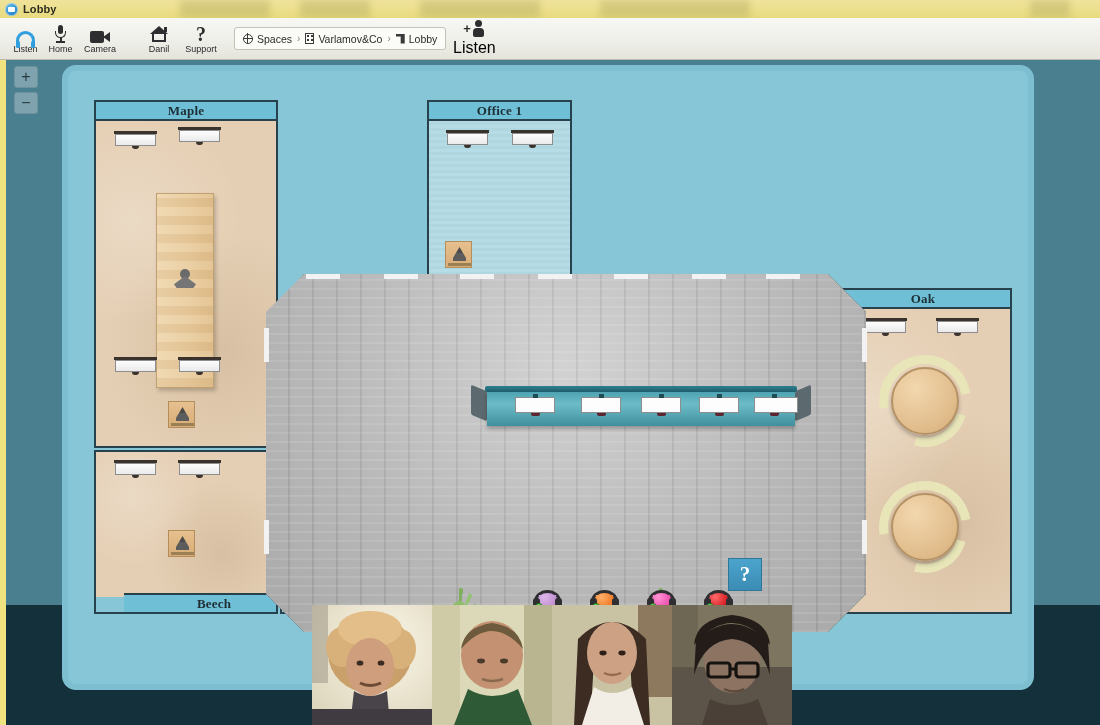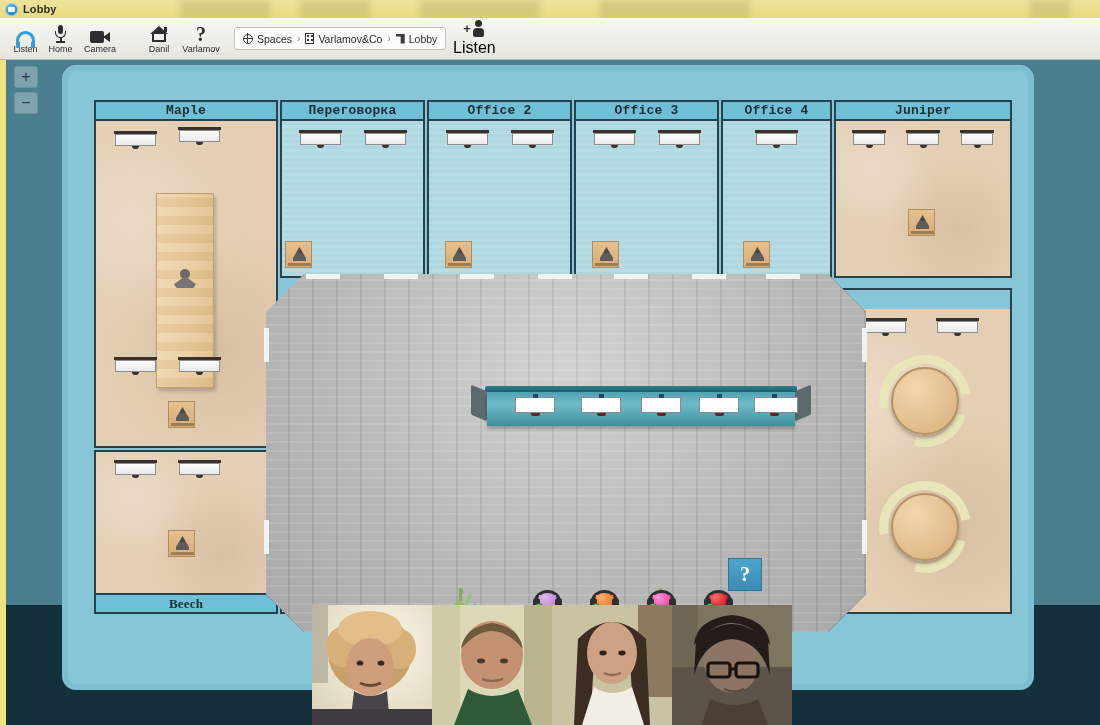--- a/index.html
+++ b/index.html
@@ -144,22 +144,22 @@
 
   
   .room { position: absolute; border: 2px solid #27424c; overflow: hidden; }
   .room .rlabel {
     position: absolute; left: 0; width: 100%; height: 19px;
     background: #6fc0d6; border-bottom: 2px solid #27424c;
     font-size: 13px; font-weight: bold; color: #1d2e35; text-align: center;
     line-height: 17px; font-family: "Liberation Serif", serif;
     letter-spacing: .2px;
   }
-  .rlabel.top { top: 0; font-family: Liberation Mono, monospace; }
-  .rlabel.bot { bottom: 0; border-bottom: none; border-top: 2px solid #27424c; }
+  .rlabel.top { top: 0; }
+  .rlabel.bot { bottom: 0; border-bottom: none; border-top: 2px solid #27424c; margin-left: 28px; }
   .rbody { position: absolute; left: 0; width: 100%; }
   .rbody.blue { background:
       repeating-linear-gradient(0deg, rgba(255,255,255,.035) 0 3px, rgba(0,0,0,.02) 3px 6px),
       #b3dbe4; }
   .rbody.wood {
     background:
       radial-gradient(circle at 20% 30%, rgba(255,255,255,.22), transparent 40%),
       radial-gradient(circle at 70% 70%, rgba(140,110,70,.16), transparent 45%),
       #e5cfb4;
   }
@@ -351,21 +351,21 @@
           <div class="walls"></div>
         </div>
     </div>
     <div class="lb">Danil</div>
   </div>
 
   <div class="tb-btn" style="width:46px">
     <div class="ic">
         <span class="ico-q">?</span>
       </div>
-    <div class="lb">Varlamov</div>
+    <div class="lb">Support</div>
   </div>
 
   <div id="breadcrumb">
     <span class="bc-item">
       <span class="bc-ic-globe"></span>
       <span>Spaces</span>
     </span>
     <span class="bc-sep">›</span>
     <span class="bc-item">
       <span class="bc-ic-bldg"></span>
@@ -427,116 +427,45 @@
               <div class="top"></div>
               <div class="scr"></div>
               <div class="stand"></div>
             </div>
           <div class="deskicon" style="left:72px;top:280px;">
               <div class="base"></div>
             </div>
         </div>
       </div>
 
-      <div class="room" style="left:186px;top:0px;width:145px;height:178px;">
-        <div class="rlabel top">Переговорка</div>
+
+      <div class="room" style="left:333px;top:0px;width:145px;height:178px;">
+        <div class="rlabel top">Office 1</div>
         <div class="rbody blue" style="top:19px;height:157px;">
           <div class="mon" style="left:17px;top:9px;">
               <div class="top"></div>
               <div class="scr"></div>
               <div class="stand"></div>
             </div>
           <div class="mon" style="left:82px;top:9px;">
               <div class="top"></div>
               <div class="scr"></div>
               <div class="stand"></div>
             </div>
-          <div class="deskicon" style="left:3px;top:120px;">
-              <div class="base"></div>
-            </div>
-        </div>
-      </div>
-
-      <div class="room" style="left:333px;top:0px;width:145px;height:178px;">
-        <div class="rlabel top">Office 2</div>
-        <div class="rbody blue" style="top:19px;height:157px;">
-          <div class="mon" style="left:17px;top:9px;">
-              <div class="top"></div>
-              <div class="scr"></div>
-              <div class="stand"></div>
-            </div>
-          <div class="mon" style="left:82px;top:9px;">
-              <div class="top"></div>
-              <div class="scr"></div>
-              <div class="stand"></div>
-            </div>
           <div class="deskicon" style="left:16px;top:120px;">
               <div class="base"></div>
             </div>
         </div>
       </div>
 
-      <div class="room" style="left:480px;top:0px;width:145px;height:178px;">
-        <div class="rlabel top">Office 3</div>
-        <div class="rbody blue" style="top:19px;height:157px;">
-          <div class="mon" style="left:17px;top:9px;">
-              <div class="top"></div>
-              <div class="scr"></div>
-              <div class="stand"></div>
-            </div>
-          <div class="mon" style="left:82px;top:9px;">
-              <div class="top"></div>
-              <div class="scr"></div>
-              <div class="stand"></div>
-            </div>
-          <div class="deskicon" style="left:16px;top:120px;">
-              <div class="base"></div>
-            </div>
-        </div>
-      </div>
-
-      <div class="room" style="left:627px;top:0px;width:111px;height:178px;">
-        <div class="rlabel top">Office 4</div>
-        <div class="rbody blue" style="top:19px;height:157px;">
-          <div class="mon" style="left:32px;top:9px;">
-              <div class="top"></div>
-              <div class="scr"></div>
-              <div class="stand"></div>
-            </div>
-          <div class="deskicon" style="left:20px;top:120px;">
-              <div class="base"></div>
-            </div>
-        </div>
-      </div>
-
-      <div class="room" style="left:740px;top:0px;width:178px;height:178px;">
-        <div class="rlabel top">Juniper</div>
-        <div class="rbody wood" style="top:19px;height:157px;">
-          <div class="mon sm" style="left:16px;top:9px;">
-              <div class="top"></div>
-              <div class="scr"></div>
-              <div class="stand"></div>
-            </div>
-          <div class="mon sm" style="left:70px;top:9px;">
-              <div class="top"></div>
-              <div class="scr"></div>
-              <div class="stand"></div>
-            </div>
-          <div class="mon sm" style="left:124px;top:9px;">
-              <div class="top"></div>
-              <div class="scr"></div>
-              <div class="stand"></div>
-            </div>
-          <div class="deskicon" style="left:72px;top:88px;">
-              <div class="base"></div>
-            </div>
-        </div>
-      </div>
+
+
 
       <div class="room" style="left:740px;top:188px;width:178px;height:326px;">
+        <div class="rlabel top">Oak</div>
         <div class="rbody wood" style="top:19px;height:305px;">
           <div class="mon" style="left:28px;top:9px;">
               <div class="top"></div>
               <div class="scr"></div>
               <div class="stand"></div>
             </div>
           <div class="mon" style="left:100px;top:9px;">
               <div class="top"></div>
               <div class="scr"></div>
               <div class="stand"></div>

